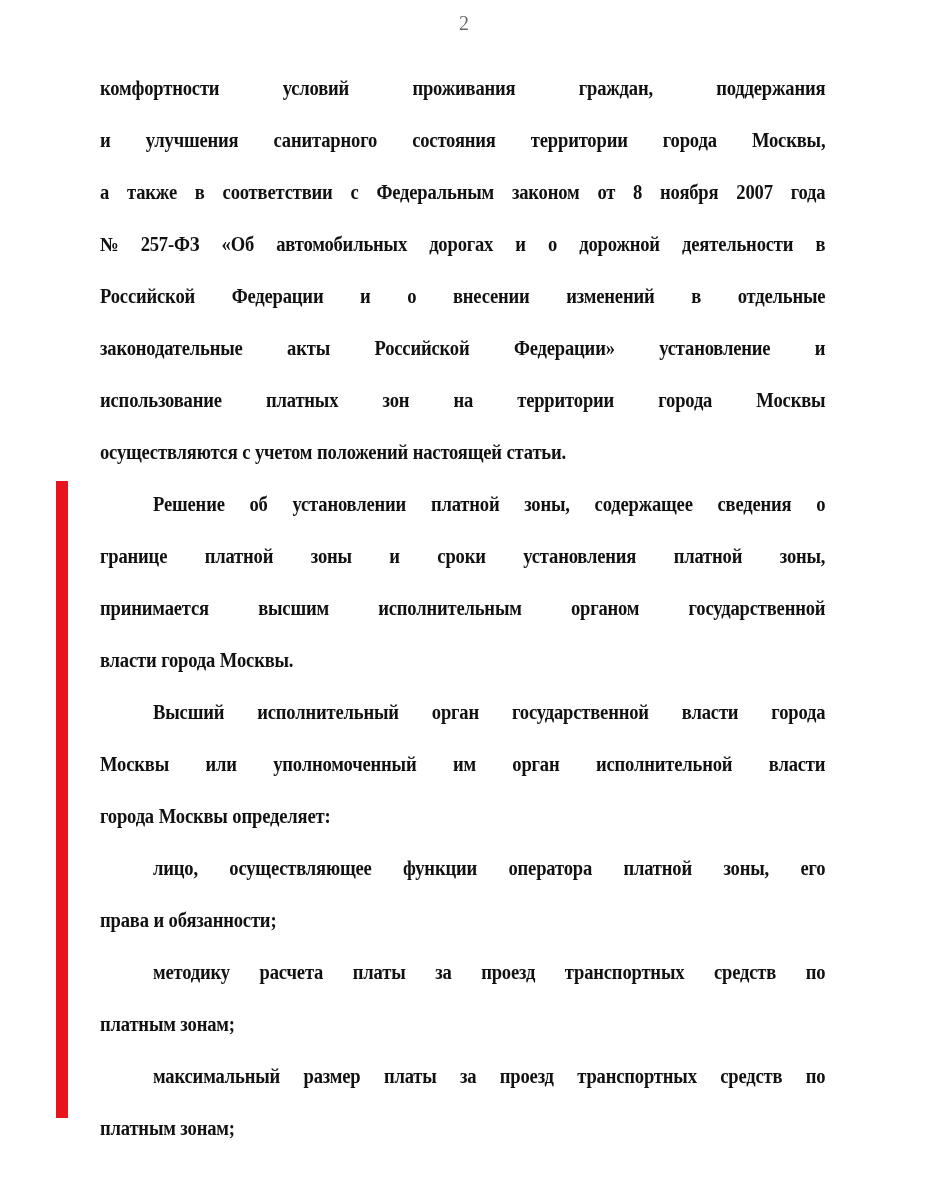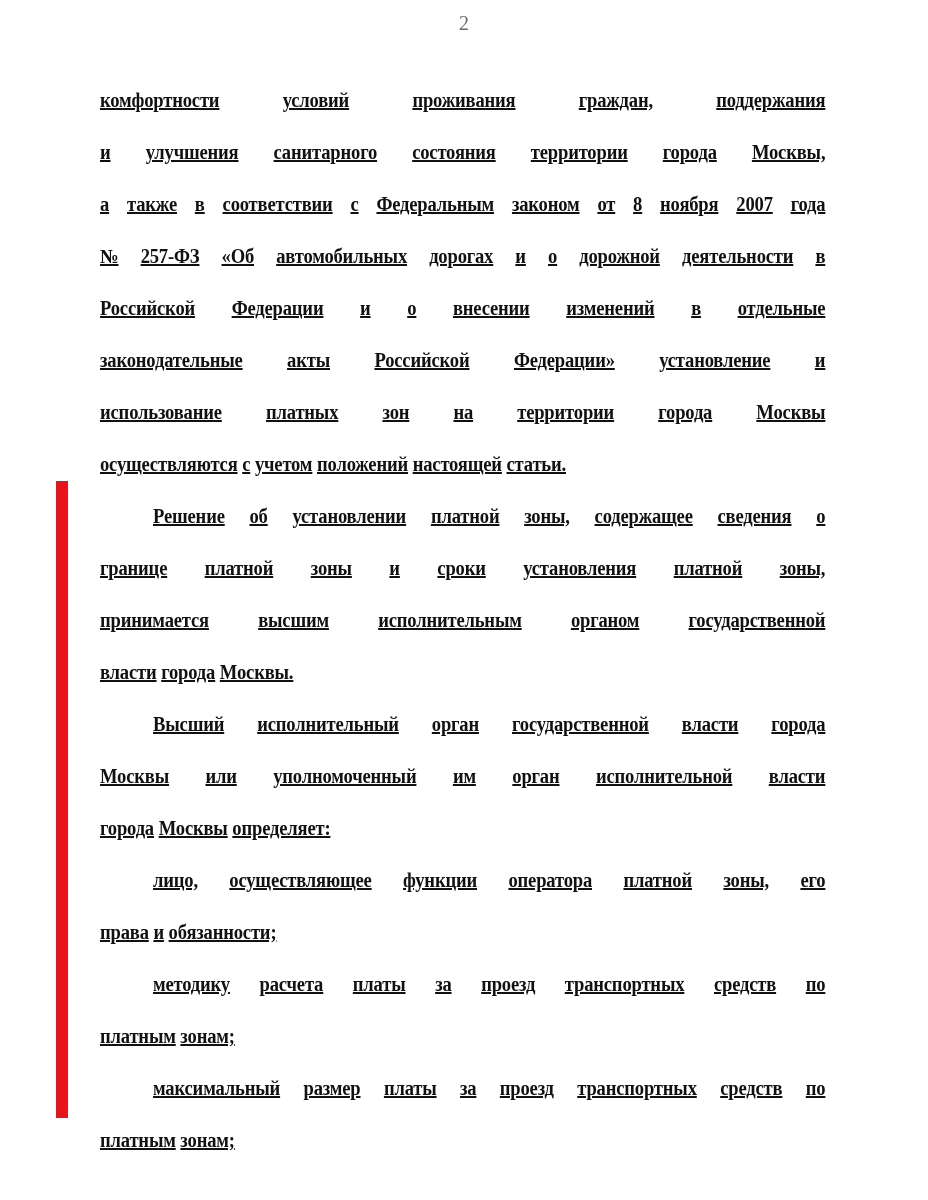--- a/index.html
+++ b/index.html
@@ -29,23 +29,22 @@
       position: absolute;
       left: 56px;
       top: 481px;
       width: 12px;
       height: 637px;
       background: #e8141c;
     }
     .body-text {
       position: absolute;
       left: 100px;
-      top: 74px;
+      top: 62px;
       width: 726px;
-      text-decoration: underline;
     }
     .para {
       margin: 0;
       font-weight: bold;
       font-size: 20px;
       line-height: 52px;
       text-align: justify;
       letter-spacing: -0.2px;
       transform: scaleX(0.93);
       transform-origin: left top;

